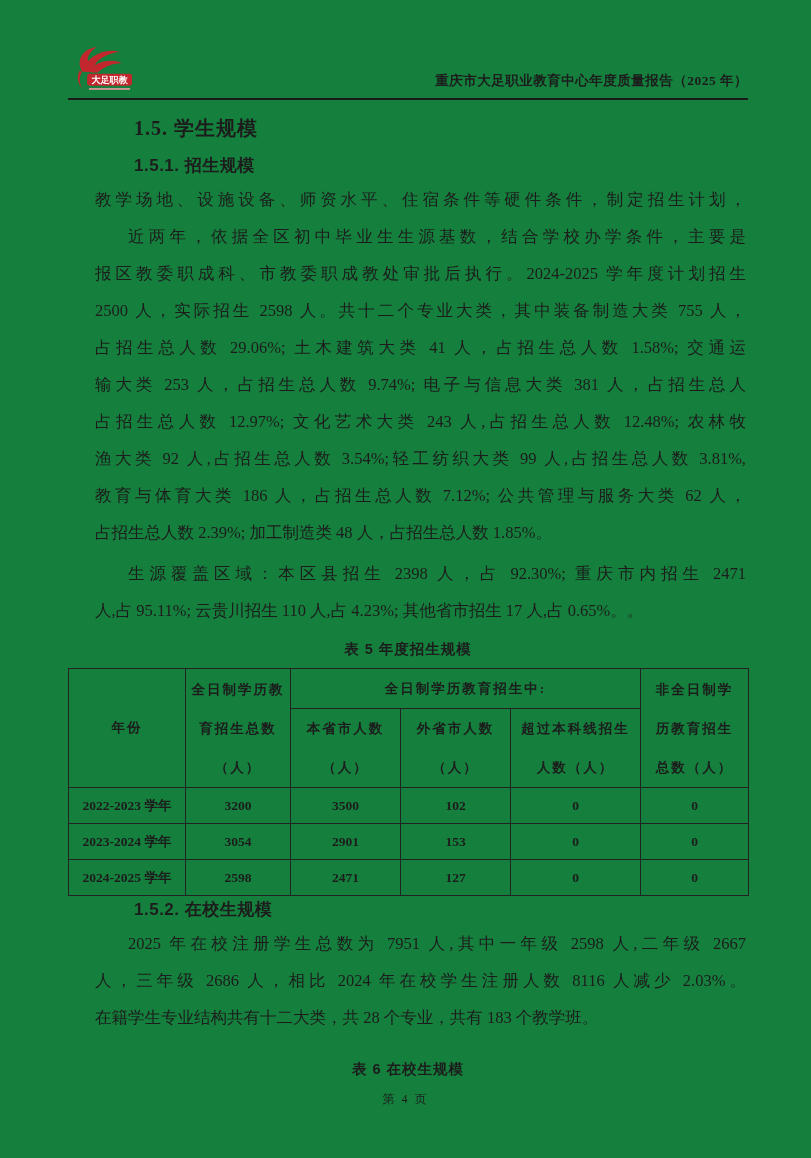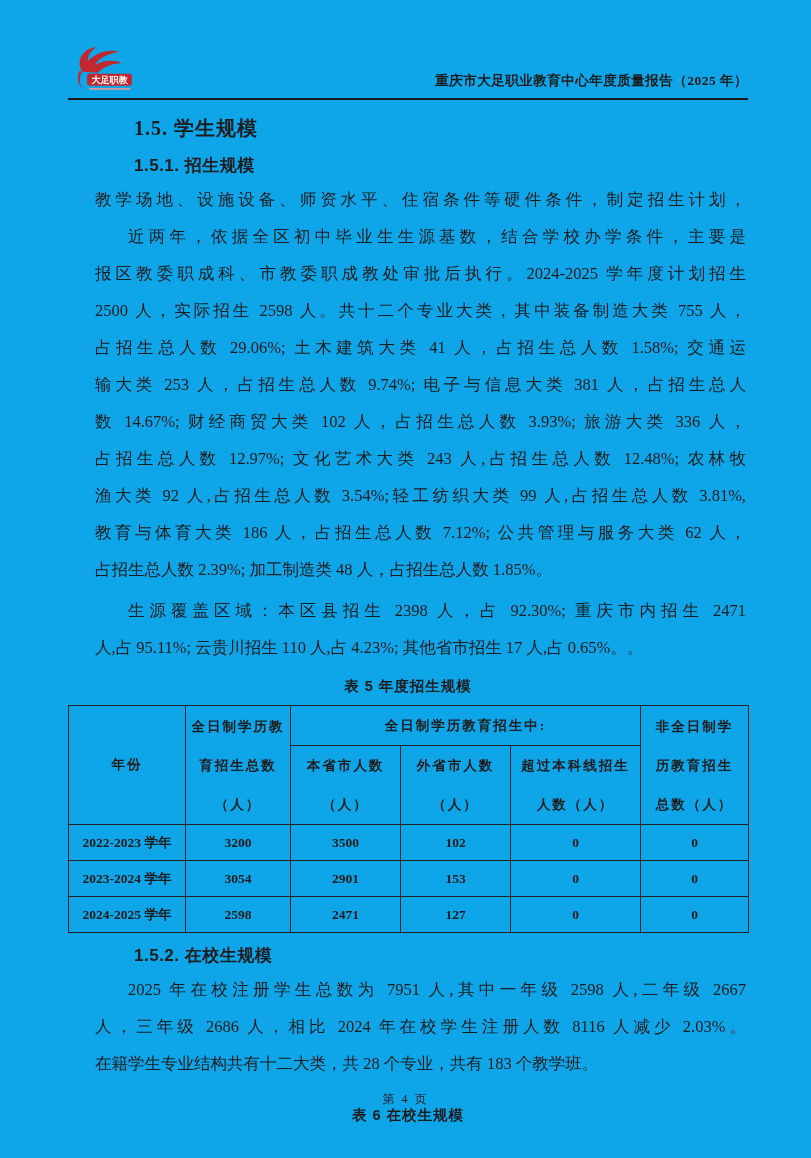--- a/index.html
+++ b/index.html
@@ -1,18 +1,18 @@
 <!DOCTYPE html>
 <html><head>
 <meta charset="utf-8">
 <style>
   html,body { margin:0; padding:0; background:#e8e8e8; }
   .page {
     position:relative; width:811px; height:1158px; margin:0 auto;
-    background:#0ea5e9; color:#1c1c1c; overflow:hidden;
+    background:#15803d; color:#1c1c1c; overflow:hidden;
     font-family:"Liberation Serif","DejaVu Serif",serif;
   }
   .content { padding:44px 63px 0 68px; }
 
   
   .header { display:flex; justify-content:space-between; align-items:flex-end;
             padding-bottom:6px; border-bottom:2.5px solid #1a1a1a; }
   .logo { width:86px; height:48px; }
   .header-title { font-weight:bold; font-size:13.5px; letter-spacing:0.5px; padding-bottom:2px; }
 
@@ -71,21 +71,20 @@
     <div class="h-major">1.5. 学生规模</div>
     <div class="h-minor">1.5.1. 招生规模</div>
 
     <div class="para">
       <div class="line">教学场地、设施设备、师资水平、住宿条件等硬件条件，制定招生计划，</div>
       <div class="line first">近两年，依据全区初中毕业生生源基数，结合学校办学条件，主要是</div>
       <div class="line">报区教委职成科、市教委职成教处审批后执行。2024-2025 学年度计划招生</div>
       <div class="line">2500 人，实际招生 2598 人。共十二个专业大类，其中装备制造大类 755 人，</div>
       <div class="line">占招生总人数 29.06%; 土木建筑大类 41 人，占招生总人数 1.58%; 交通运</div>
       <div class="line">输大类 253 人，占招生总人数 9.74%; 电子与信息大类 381 人，占招生总人</div>
-      <div class="line">数 14.67%; 财经商贸大类 102 人，占招生总人数 3.93%; 旅游大类 336 人，</div>
       <div class="line">占招生总人数 12.97%; 文化艺术大类 243 人,占招生总人数 12.48%; 农林牧</div>
       <div class="line">渔大类 92 人,占招生总人数 3.54%;轻工纺织大类 99 人,占招生总人数 3.81%,</div>
       <div class="line">教育与体育大类 186 人，占招生总人数 7.12%; 公共管理与服务大类 62 人，</div>
       <div class="line end">占招生总人数 2.39%; 加工制造类 48 人，占招生总人数 1.85%。</div>
     </div>
 
     <div class="para">
       <div class="line first">生源覆盖区域：本区县招生 2398 人，占 92.30%; 重庆市内招生 2471</div>
       <div class="line end">人,占 95.11%; 云贵川招生 110 人,占 4.23%; 其他省市招生 17 人,占 0.65%。。</div>
     </div>
@@ -150,21 +149,21 @@
         <td>2024-2025 学年</td>
         <td>2598</td>
         <td>2471</td>
         <td>127</td>
         <td>0</td>
         <td>0</td>
       </tr>
       </tbody>
     </table>
 
-    <div class="h-minor" style="margin-top:11px;">1.5.2. 在校生规模</div>
+    <div class="h-minor" style="margin-top:2px;">1.5.2. 在校生规模</div>
 
     <div class="para">
       <div class="line first">2025 年在校注册学生总数为 7951 人,其中一年级 2598 人,二年级 2667</div>
       <div class="line">人，三年级 2686 人，相比 2024 年在校学生注册人数 8116 人减少 2.03%。</div>
       <div class="line end">在籍学生专业结构共有十二大类，共 28 个专业，共有 183 个教学班。</div>
     </div>
 
     <div class="caption" style="margin-top:24px;">表 6 在校生规模</div>
 
   </div>

